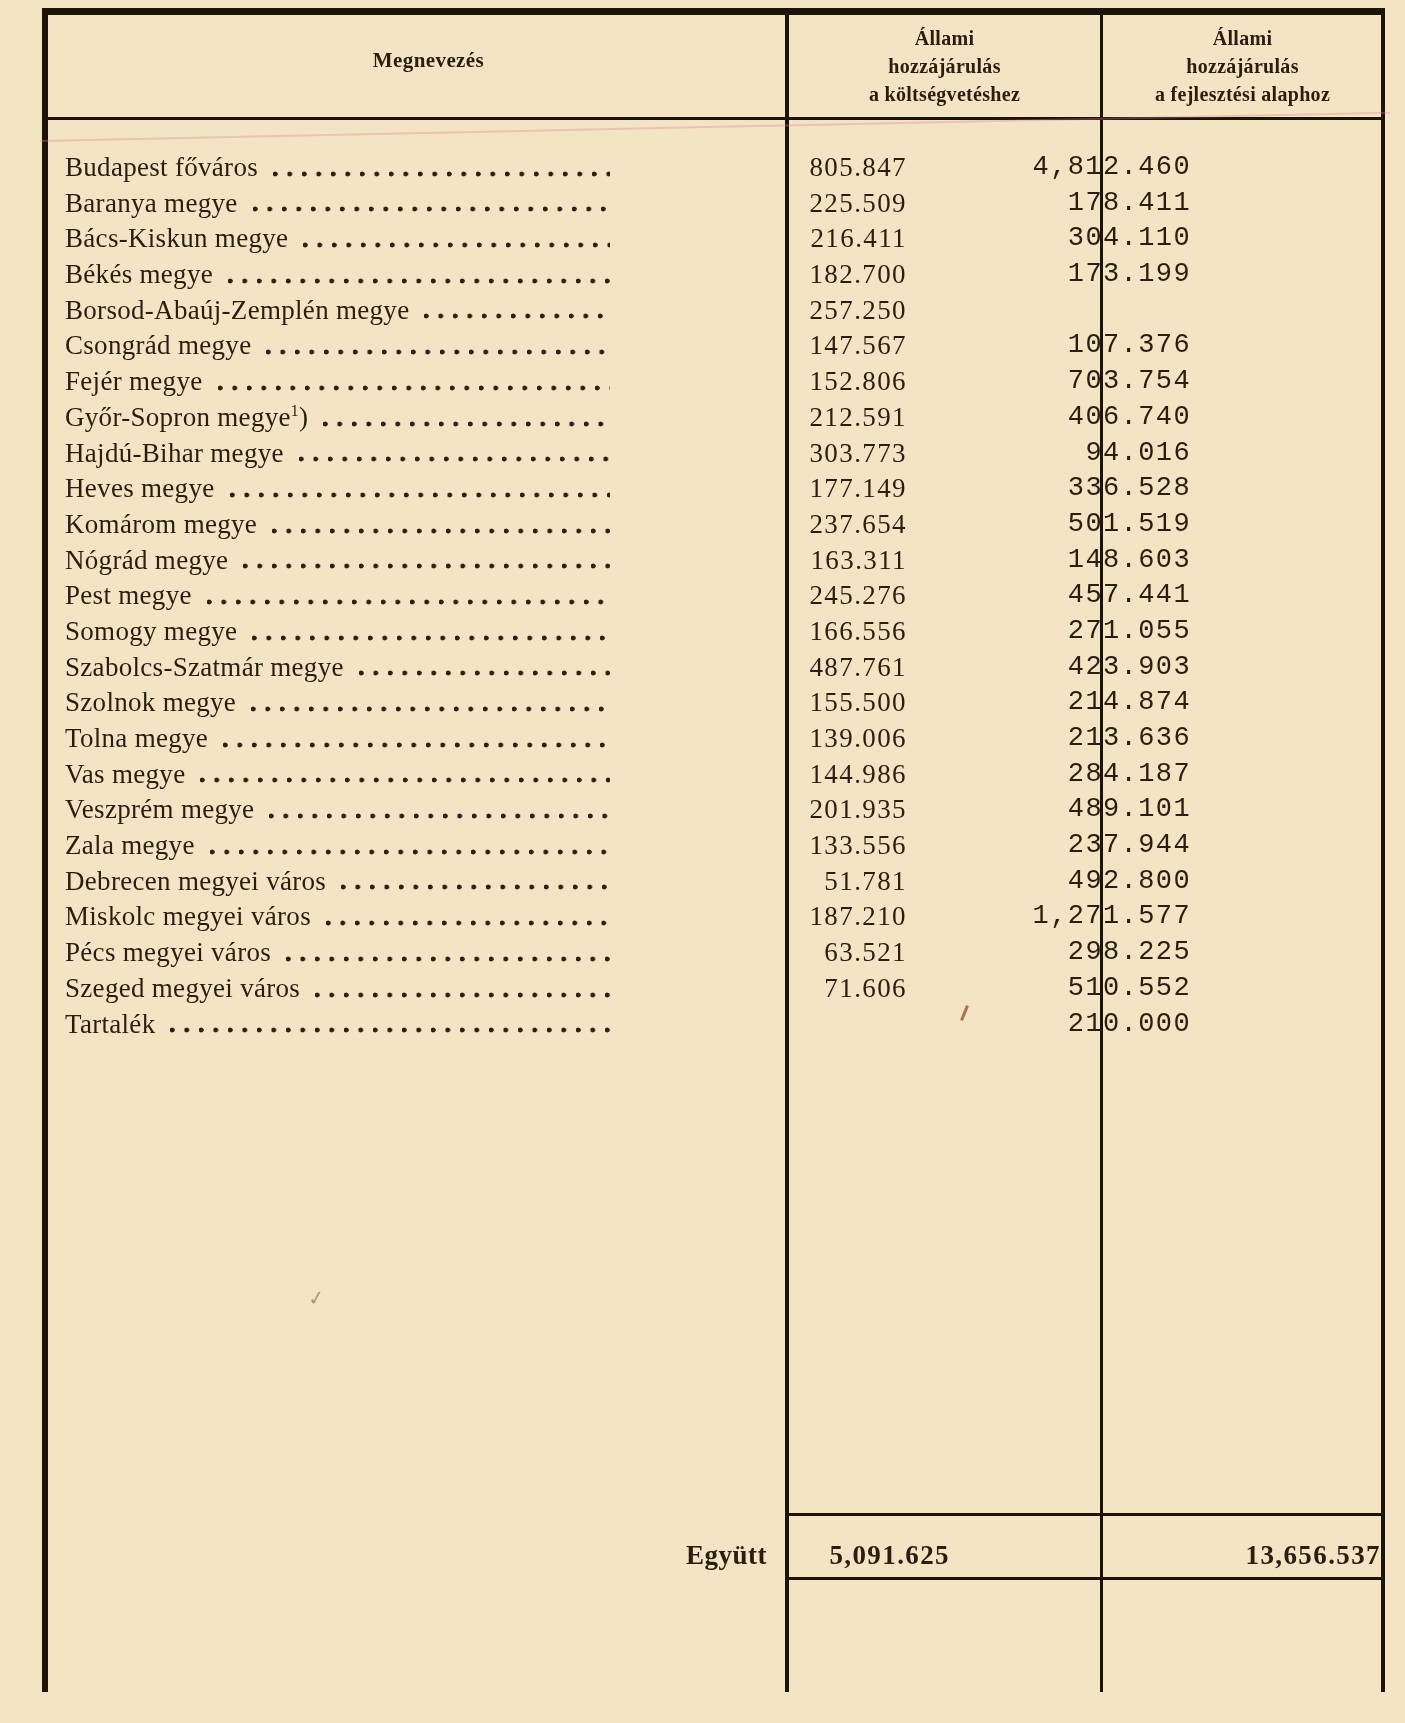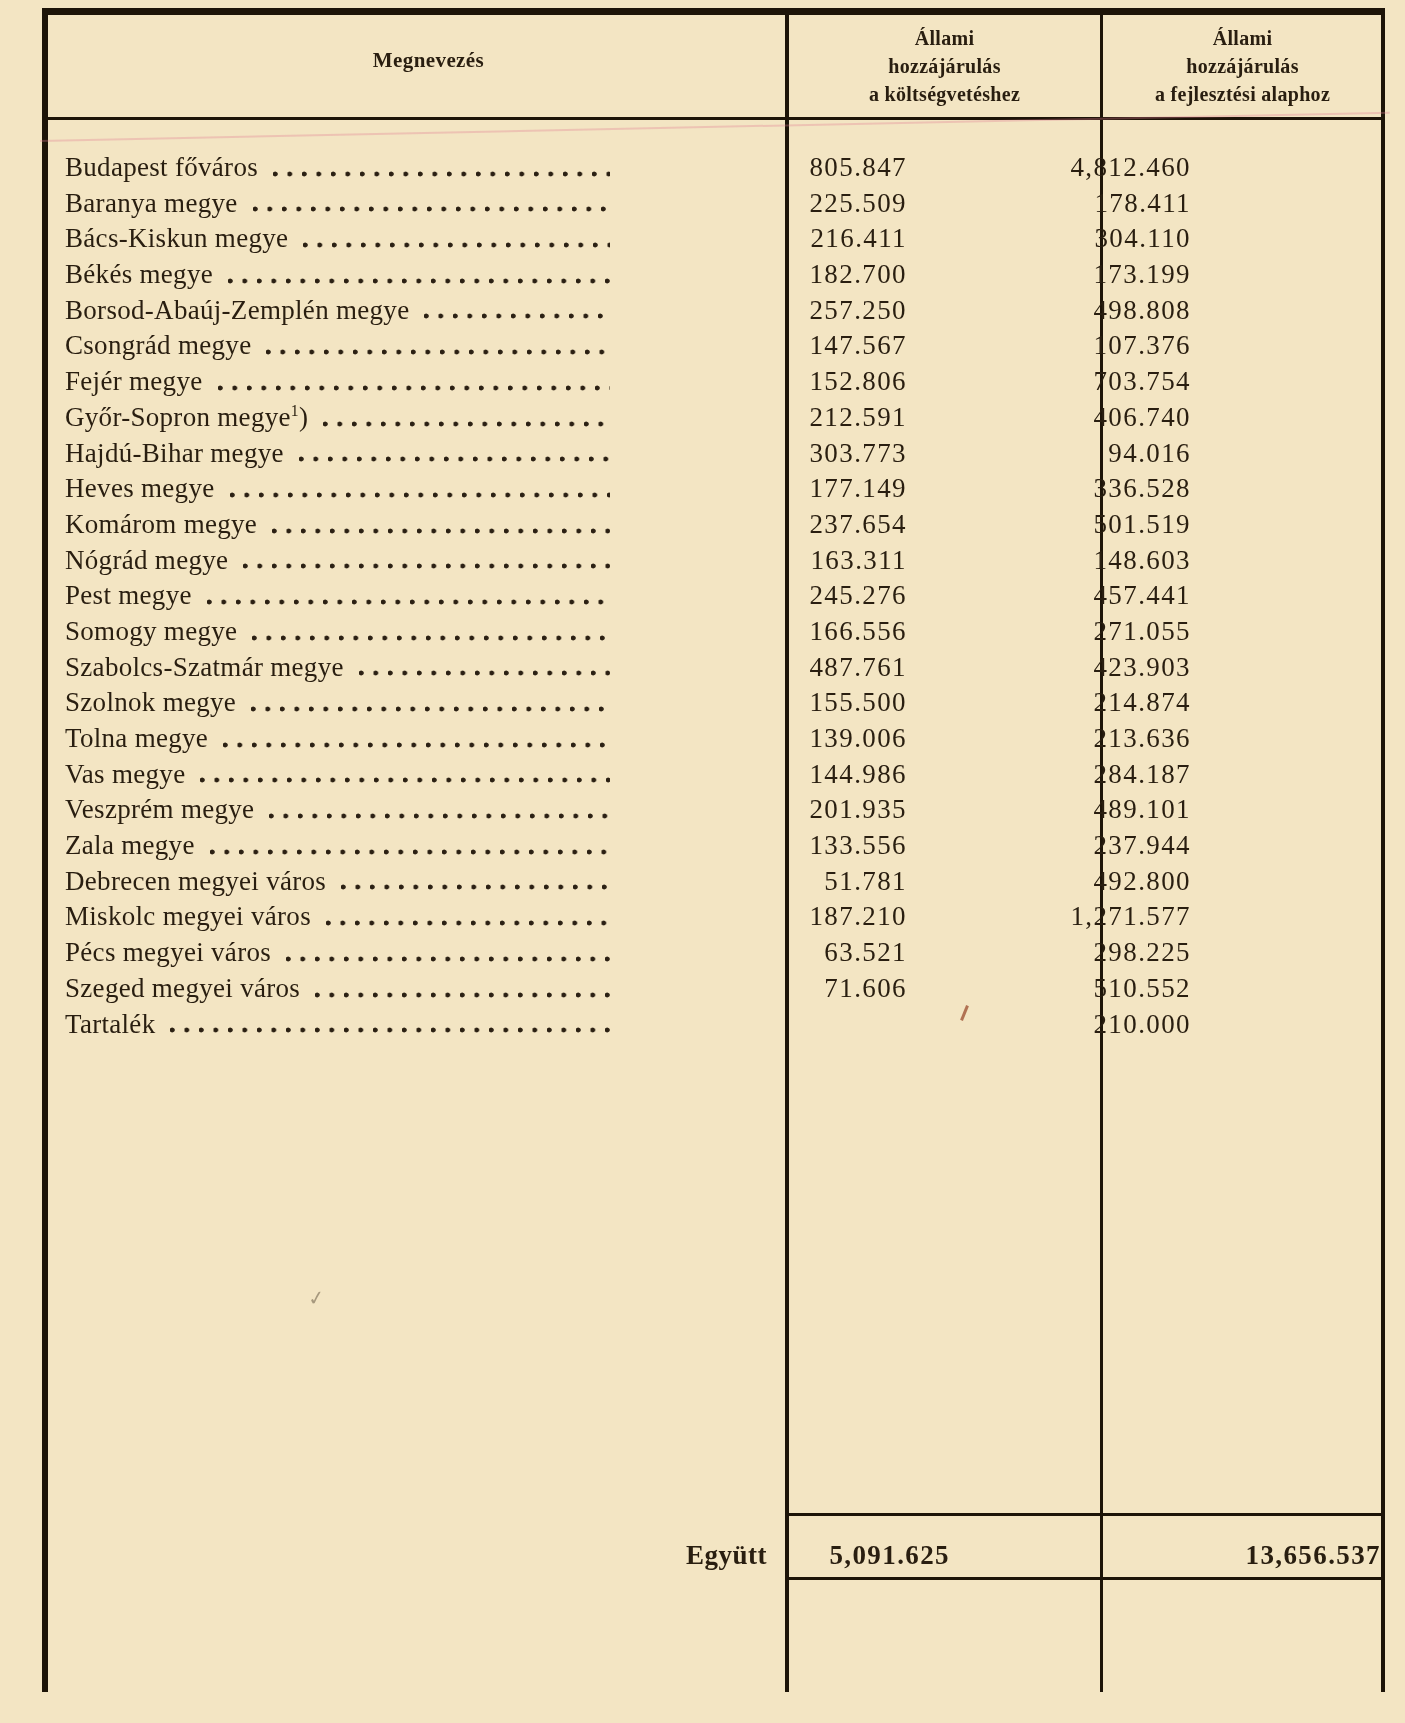--- a/index.html
+++ b/index.html
@@ -35,21 +35,21 @@
   .cell.name .label{padding-left:17px;letter-spacing:.3px;}
   .cell.name .label sup{font-size:.58em;line-height:0;vertical-align:super;}
   .leader{
     flex:1;align-self:flex-end;height:10px;
     margin:0 22px 7px 15px;
     background-image:radial-gradient(circle at 2.2px 5px,#2b2013 2.1px,rgba(0,0,0,0) 2.8px);
     background-size:14.5px 10px;background-repeat:repeat-x;
   }
   .cell.num{text-align:right;letter-spacing:1.4px;}
   .cell.v1{width:362px;padding-right:87px;box-sizing:border-box;}
-  .cell.v2{width:281px;padding-right:84px;box-sizing:border-box;}
+  .cell.v2{width:281px;padding-right:84px;box-sizing:border-box;font-family:Liberation Mono, monospace;}
   
   .total-row{
     position:absolute;left:48px;top:1532px;width:1333px;height:46px;
     display:flex;line-height:46px;font-size:27px;font-weight:bold;
   }
   .total-label{width:737px;text-align:right;padding-right:18px;box-sizing:border-box;letter-spacing:.5px;font-family:Liberation Serif, serif;}
   .total-v1{width:315px;text-align:right;padding-right:150px;box-sizing:border-box;letter-spacing:1.4px;}
   .total-v2{width:281px;text-align:right;box-sizing:border-box;letter-spacing:1.4px;}
   
   .scan-pink{
@@ -130,21 +130,20 @@
     <div class="cell num v1">182.700</div>
     <div class="cell num v2">173.199</div>
   </div>
 
   <div class="row">
     <div class="cell name">
       <span class="label">Borsod-Abaúj-Zemplén megye</span>
       <span class="leader"></span>
     </div>
     <div class="cell num v1">257.250</div>
-    <div class="cell num v2">498.808</div>
   </div>
 
   <div class="row">
     <div class="cell name">
       <span class="label">Csongrád megye</span>
       <span class="leader"></span>
     </div>
     <div class="cell num v1">147.567</div>
     <div class="cell num v2">107.376</div>
   </div>

